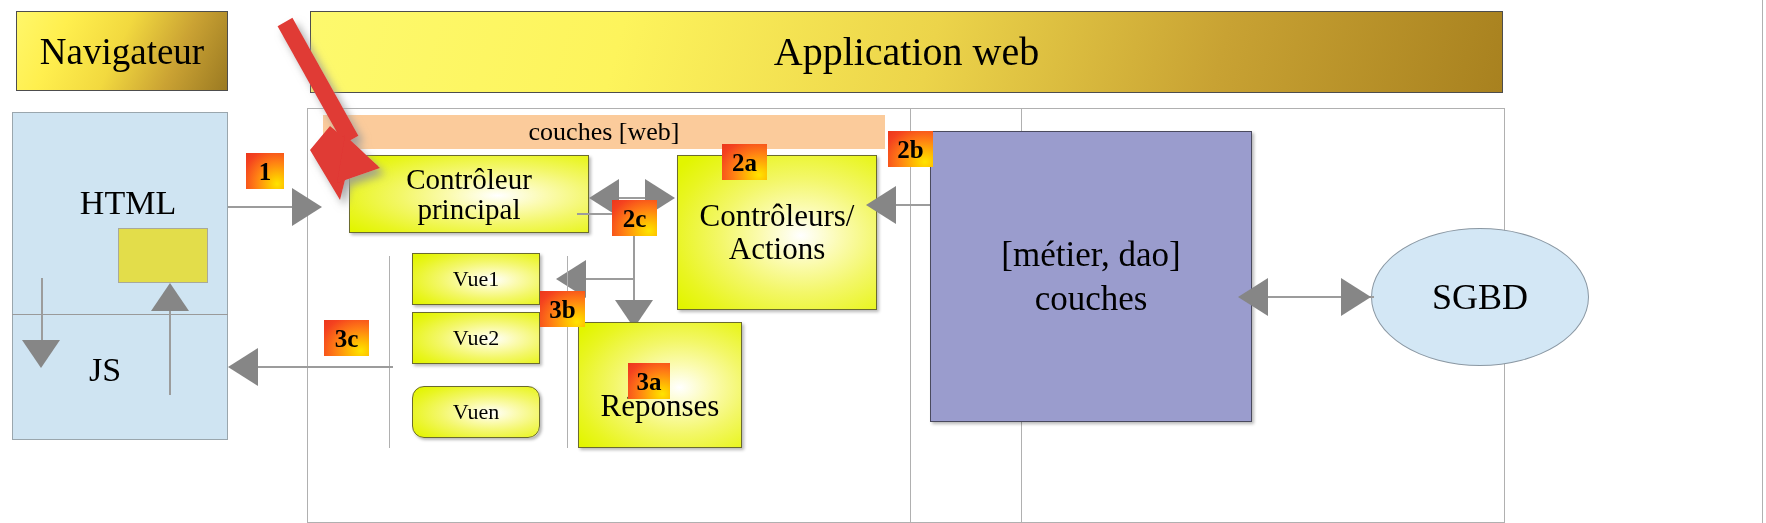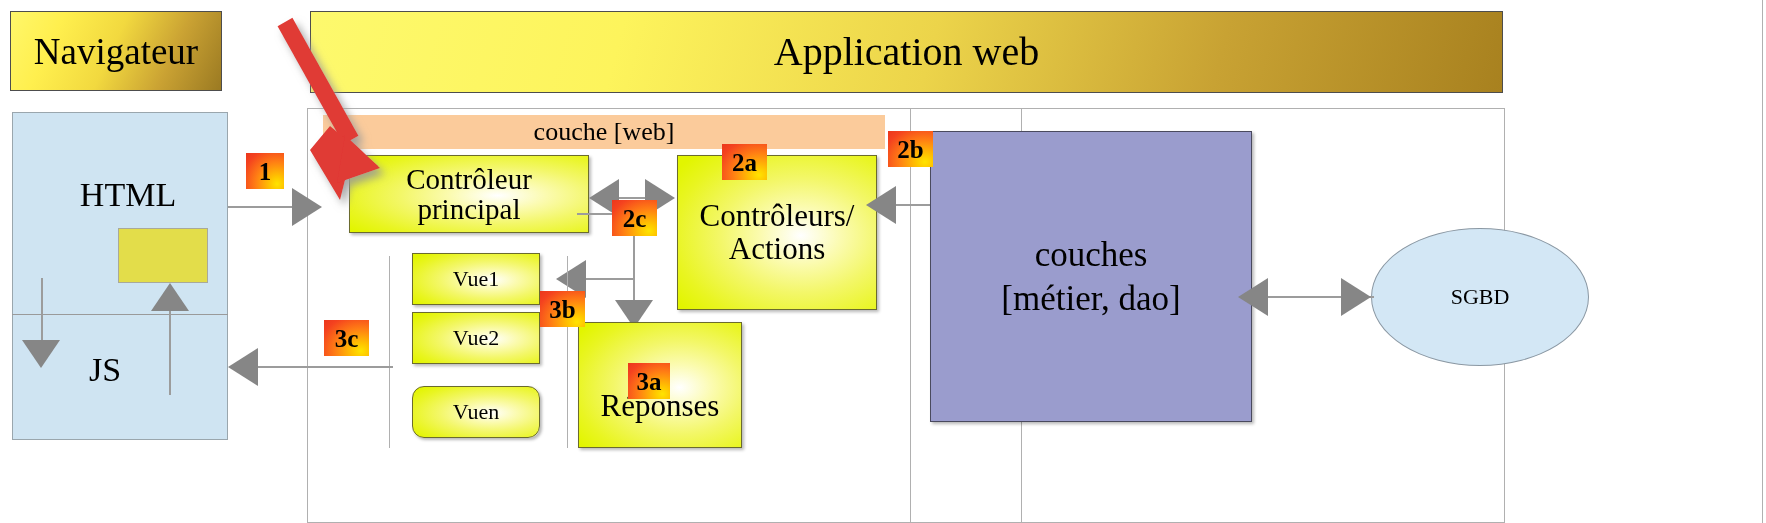--- a/index.html
+++ b/index.html
@@ -67,21 +67,21 @@
   .purple{
     background:#9a9ccd;border:1px solid #4a4a5e;
     display:flex;flex-direction:column;align-items:center;justify-content:center;
     text-align:center;font-size:35px;line-height:1.25;
     box-shadow:2px 2px 3px rgba(0,0,0,0.28);
   }
 
   
   .ellipse{
     background:#d3e7f5;border:1px solid #8b98a3;border-radius:50%;
-    display:flex;align-items:center;justify-content:center;font-size:22px;
+    display:flex;align-items:center;justify-content:center;font-size:36px;
   }
 
   
   .badge{
     background:radial-gradient(ellipse 120% 130% at 82% 86%, #ffe400 0%, #ffc400 16%, #ff7d14 48%, #f4421f 78%, #e8331c 100%);
     border:0;display:flex;align-items:center;justify-content:center;
     font-weight:bold;font-size:25px;color:#000;line-height:1;z-index:40;
   }
 
   
@@ -102,36 +102,36 @@
 </head>
 <body>
 
 <div class="stage">
 
   <div class="abs frame" style="left:307px;top:108px;width:1198px;height:415px;"></div>
   <div class="vline" style="left:910px;top:108px;height:415px;"></div>
   <div class="vline" style="left:1021px;top:108px;height:415px;"></div>
   <div class="vline" style="left:1762px;top:0px;height:523px;"></div>
 
-  <div class="abs bar-navigateur" style="left:10px;top:11px;width:212px;height:80px;">
+  <div class="abs bar-navigateur" style="left:16px;top:11px;width:212px;height:80px;">
     <span>Navigateur</span>
   </div>
 
   <div class="abs bar-appweb" style="left:310px;top:11px;width:1193px;height:82px;">
     <span>Application web</span>
   </div>
 
   <div class="abs peach" style="left:323px;top:115px;width:562px;height:34px;">
-    <span>couche [web]</span>
+    <span>couches [web]</span>
   </div>
 
   <div class="abs bluebox" style="left:12px;top:112px;width:216px;height:328px;"></div>
   <div class="hline" style="left:12px;top:314px;width:216px;"></div>
 
-  <div class="blue-label" style="left:12px;top:160px;width:232px;height:70px;align-items:center;">
+  <div class="blue-label" style="left:12px;top:168px;width:232px;height:70px;align-items:center;">
     <span>HTML</span>
   </div>
   <div class="abs inner-yellow" style="left:118px;top:228px;width:90px;height:55px;"></div>
 
   <div class="blue-label" style="left:45px;top:340px;width:120px;height:60px;">
     <span>JS</span>
   </div>
 
   <div class="conn v" style="left:41px;top:278px;height:74px;"></div>
   <div class="ar ar-d" style="left:22px;top:340px;"></div>
@@ -203,22 +203,22 @@
   <div class="vline" style="left:389px;top:256px;height:192px;"></div>
   <div class="vline" style="left:567px;top:256px;height:192px;"></div>
 
   <div class="abs badge" style="left:324px;top:320px;width:45px;height:36px;">
     <span>3c</span>
   </div>
   <div class="conn h" style="left:248px;top:366px;width:145px;"></div>
   <div class="ar ar-l" style="left:228px;top:348px;"></div>
 
   <div class="abs purple" style="left:930px;top:131px;width:322px;height:291px;">
+    <span>[métier, dao]</span>
     <span>couches</span>
-    <span>[métier, dao]</span>
   </div>
 
   <div class="abs ellipse" style="left:1371px;top:228px;width:218px;height:138px;">
     <span>SGBD</span>
   </div>
   <div class="conn h" style="left:1264px;top:296px;width:110px;"></div>
   <div class="ar ar-l" style="left:1238px;top:278px;"></div>
   <div class="ar ar-r" style="left:1341px;top:278px;"></div>
 
   <svg class="redarrow" viewBox="0 0 1766 523" xmlns="http://www.w3.org/2000/svg">

